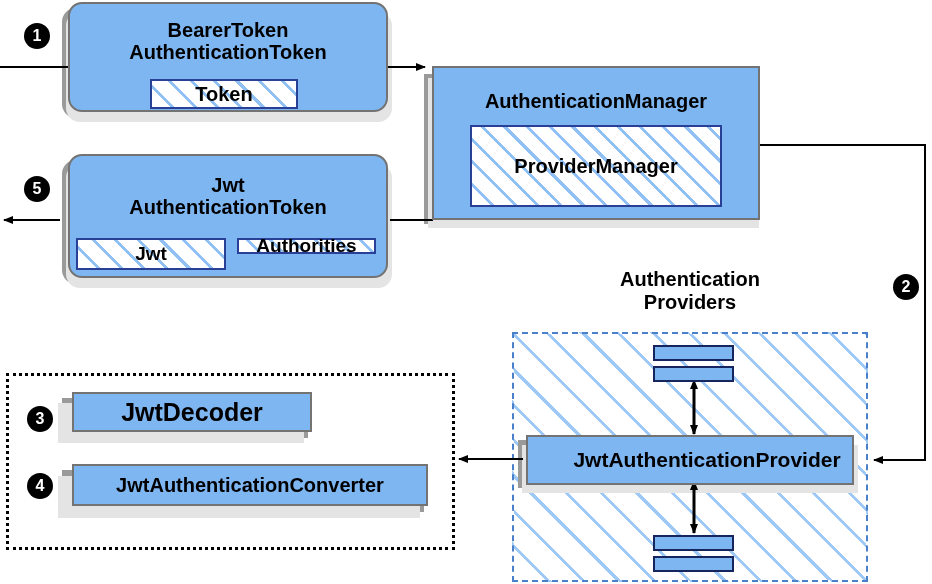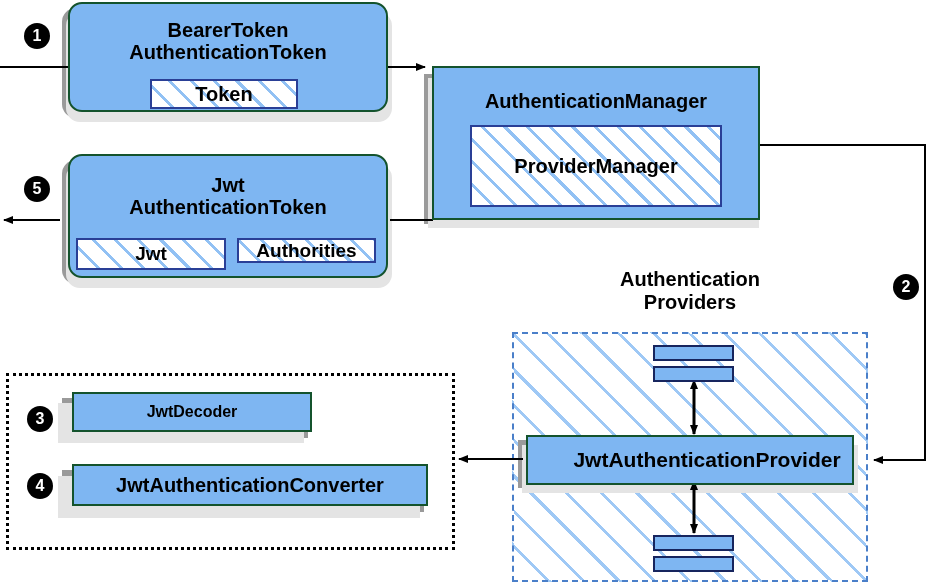--- a/index.html
+++ b/index.html
@@ -16,21 +16,21 @@
     height: 584px;
     background: #ffffff;
     overflow: hidden;
   }
 
   
   .node {
     position: absolute;
     box-sizing: border-box;
     background: #7eb6f2;
-    border: 2px solid #14532d;
+    border: 2px solid #737373;
     color: #000000;
     font-weight: bold;
     display: flex;
     align-items: center;
     justify-content: center;
     text-align: center;
     line-height: 1.12;
     z-index: 5;
   }
   .shadow {
@@ -182,21 +182,21 @@
 
   <div class="shadow sh-dark rounded" style="left:62px; top:160px; width:326px; height:124px;"></div>
   <div class="shadow sh-light rounded" style="left:66px; top:164px; width:326px; height:124px;"></div>
   <div class="node rounded" style="left:68px; top:154px; width:320px; height:124px; flex-direction:column; font-size:20px; padding-bottom:40px;">
     <span>Jwt</span>
     <span>AuthenticationToken</span>
   </div>
   <div class="slot" style="left:76px; top:238px; width:150px; height:32px; font-size:19px;">
     <span>Jwt</span>
   </div>
-  <div class="slot" style="left:237px; top:238px; width:139px; height:25px; font-size:19px;">
+  <div class="slot" style="left:237px; top:238px; width:139px; height:16px; font-size:19px;">
     <span>Authorities</span>
   </div>
 
   <div class="shadow sh-dark" style="left:424px; top:74px; width:331px; height:150px;"></div>
   <div class="shadow sh-light" style="left:428px; top:78px; width:331px; height:150px;"></div>
   <div class="node" style="left:432px; top:66px; width:328px; height:154px; align-items:flex-start; padding-top:22px; font-size:20px;">
     <span>AuthenticationManager</span>
   </div>
   <div class="slot" style="left:470px; top:125px; width:252px; height:82px; font-size:20px;">
     <span>ProviderManager</span>
@@ -218,21 +218,21 @@
     <span>JwtAuthenticationProvider</span>
   </div>
 
   <div class="minibar" style="left:653px; top:535px; width:81px; height:16px;"></div>
   <div class="minibar" style="left:653px; top:556px; width:81px; height:16px;"></div>
 
   <div class="dotted-group" style="left:6px; top:373px; width:449px; height:177px;"></div>
 
   <div class="shadow sh-dark" style="left:62px; top:398px; width:246px; height:40px;"></div>
   <div class="shadow sh-light" style="left:58px; top:403px; width:246px; height:40px;"></div>
-  <div class="node" style="left:72px; top:392px; width:240px; height:40px; font-size:16px;">
+  <div class="node" style="left:72px; top:392px; width:240px; height:40px; font-size:25px;">
     <span>JwtDecoder</span>
   </div>
 
   <div class="shadow sh-dark" style="left:62px; top:470px; width:362px; height:42px;"></div>
   <div class="shadow sh-light" style="left:58px; top:476px; width:362px; height:42px;"></div>
   <div class="node" style="left:72px; top:464px; width:356px; height:42px; font-size:20px;">
     <span>JwtAuthenticationConverter</span>
   </div>
 
   <div class="badge" style="left:24px; top:23px;">

